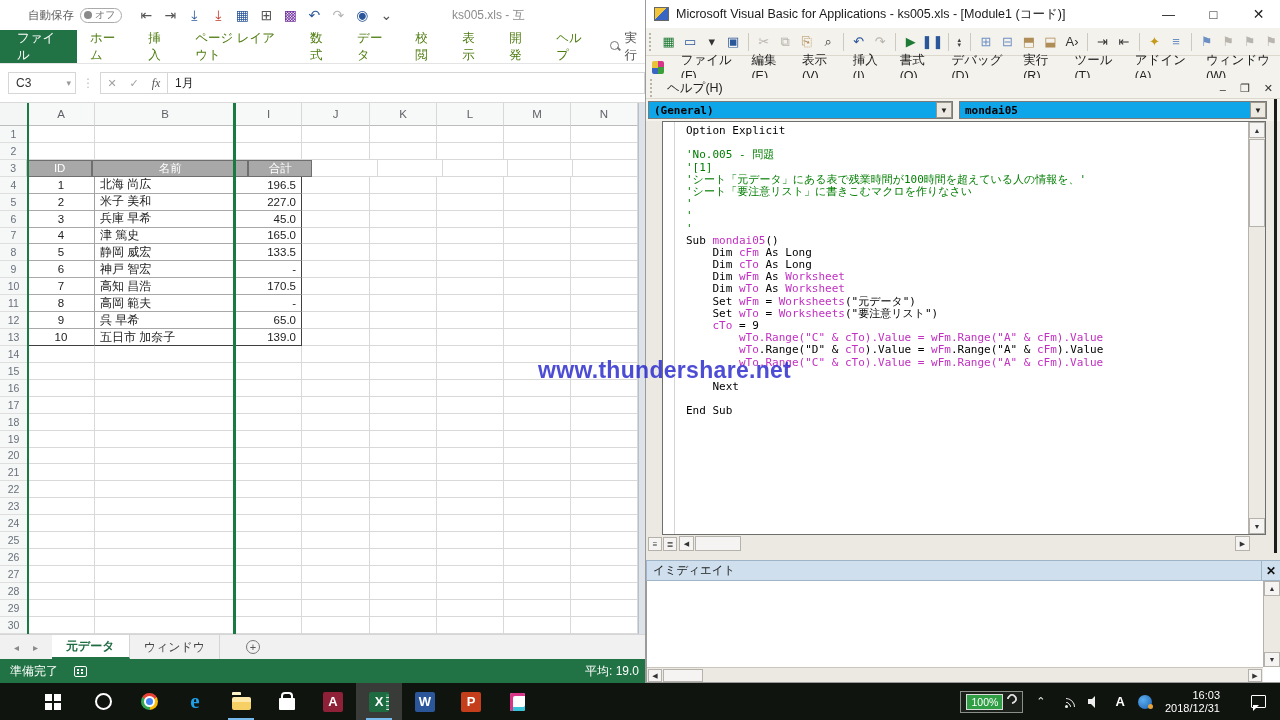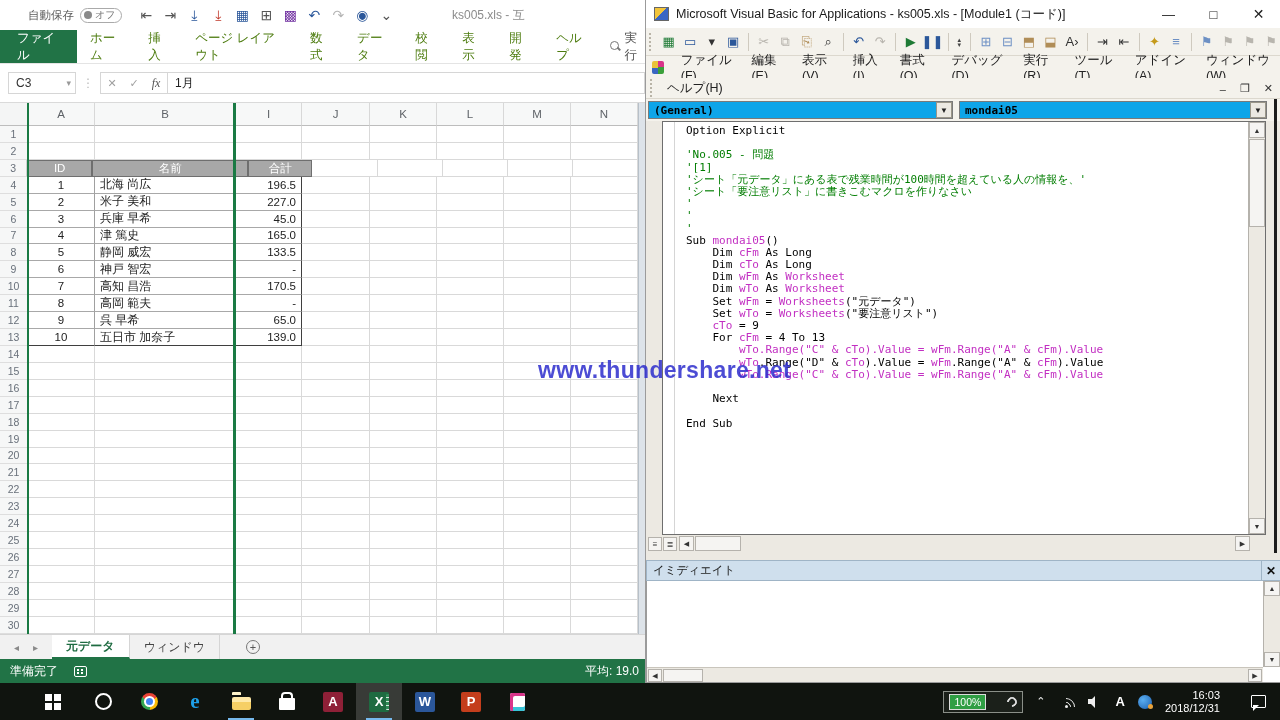--- a/index.html
+++ b/index.html
@@ -145,21 +145,21 @@
   .tb-i.store::after{content:"";position:absolute;top:9px;width:8px;height:5px;border:2px solid #fff;border-bottom:none;border-radius:4px 4px 0 0;}
   .appsq{width:20px;height:20px;border-radius:2px;color:#fff;font-weight:bold;font-size:13px;display:flex;align-items:center;justify-content:center;}
   .appsq.access{background:#8e2037;} .appsq.word{background:#2b579a;} .appsq.ppt{background:#c43e1c;}
   .appsq.excel{background:#1e6b41;position:relative;}
   .appsq.excel::after{content:"";position:absolute;right:-3px;top:2px;width:6px;height:16px;background:
       repeating-linear-gradient(#2e8b57 0 3px,#cfe8da 3px 4px);border-radius:1px;}
   .tb-i.capture::before{content:"";width:15px;height:18px;background:#fff;border-radius:2px;
       box-shadow:inset 3px 3px 0 0 #d8348a, inset 0 -4px 0 0 #37c4d8;}
 
   .tray{margin-left:auto;display:flex;align-items:center;gap:13px;padding-right:14px;color:#eee;}
-  .battery-box{display:flex;align-items:center;gap:21px;border:1px solid #8a8f88;padding:2px 5px;background:#1b201a;}
+  .battery-box{display:flex;gap:4px;border:1px solid #8a8f88;padding:2px 5px;background:#1b201a;}
   .batt{background:#2f9e44;border:1px solid #dcdcdc;color:#fff;font-size:10.5px;padding:1px 4px;}
   .plug{width:10px;height:10px;border:2px solid #ddd;border-radius:50%;border-left-color:transparent;transform:rotate(-45deg);}
   .chevup{font-size:11px;color:#eee;}
   .wifi{position:relative;width:16px;height:12px;overflow:hidden;}
   .wifi i{position:absolute;border:1.5px solid #eee;border-radius:50%;background:transparent;}
   .wifi .w1{width:18px;height:18px;left:-2px;top:2px;border-color:#eee transparent transparent transparent;transform:rotate(45deg);}
   .wifi .w2{width:10px;height:10px;left:2px;top:6px;border-color:#eee transparent transparent transparent;transform:rotate(45deg);}
   .wifi .w3{width:3px;height:3px;left:6px;top:9px;background:#eee;border:none;border-radius:50%;}
   .spk{position:relative;width:15px;height:12px;}
   .spk::before{content:"";position:absolute;left:0;top:3.5px;width:4px;height:5px;background:#eee;}
@@ -693,21 +693,20 @@
             <div class="cl"><span class="c">'</span></div>
             <div class="cl"><span class="c">'</span></div>
             <div class="cl"><span class="k">Sub </span><span class="m">mondai05</span><span class="k">()</span></div>
             <div class="cl"><span class="k">    Dim </span><span class="m">cFm</span><span class="k"> As Long</span></div>
             <div class="cl"><span class="k">    Dim </span><span class="m">cTo</span><span class="k"> As Long</span></div>
             <div class="cl"><span class="k">    Dim </span><span class="m">wFm</span><span class="k"> As </span><span class="m">Worksheet</span></div>
             <div class="cl"><span class="k">    Dim </span><span class="m">wTo</span><span class="k"> As </span><span class="m">Worksheet</span></div>
             <div class="cl"><span class="k">    Set </span><span class="m">wFm</span><span class="k"> = </span><span class="m">Worksheets</span><span class="k">("元データ")</span></div>
             <div class="cl"><span class="k">    Set </span><span class="m">wTo</span><span class="k"> = </span><span class="m">Worksheets</span><span class="k">("要注意リスト")</span></div>
             <div class="cl"><span class="k">    </span><span class="m">cTo</span><span class="k"> = 9</span></div>
-            <div class="cl"><span class="k">    For </span><span class="m">cFm</span><span class="k"> = 4 To 13</span></div>
             <div class="cl"><span class="k">        </span><span class="m">wTo.Range("C" &amp; cTo).Value = wFm.Range("A" &amp; cFm).Value</span></div>
             <div class="cl"><span class="k">        </span><span class="m">wTo</span><span class="k">.Range("D" &amp; </span><span class="m">cTo</span><span class="k">).Value = </span><span class="m">wFm</span><span class="k">.Range("A" &amp; </span><span class="m">cFm</span><span class="k">).Value</span></div>
             <div class="cl"><span class="k">        </span><span class="m">wTo.Range("C" &amp; cTo).Value = wFm.Range("A" &amp; cFm).Value</span></div>
             <div class="cl">&nbsp;</div>
             <div class="cl"><span class="k">    Next</span></div>
             <div class="cl">&nbsp;</div>
             <div class="cl"><span class="k">End Sub</span></div>
           </div>
         <div class="code-vscroll">
           <span class="sbtn vs-up">▲</span>

